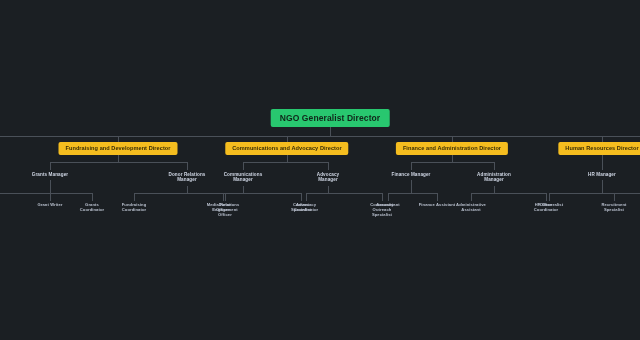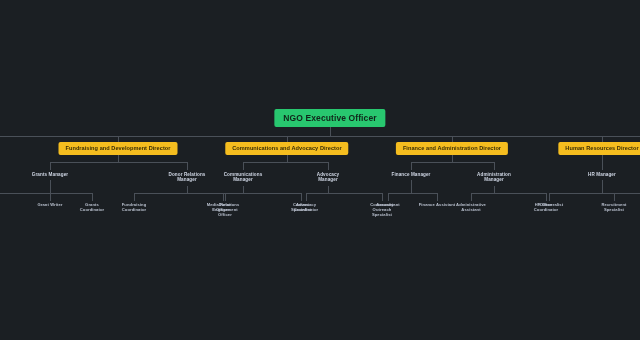--- a/index.html
+++ b/index.html
@@ -135,21 +135,21 @@
   <div class="ln h" style="left:529px; top:193px; width:75px;"></div>
   <div class="ln v" style="left:529px; top:193px; height:8px;"></div>
   <div class="ln v" style="left:604px; top:193px; height:8px;"></div>
 
   <div class="ln v" style="left:660px; top:153px; height:17px;"></div>
   <div class="ln v" style="left:660px; top:180px; height:13px;"></div>
   <div class="ln h" style="left:607px; top:193px; width:133px;"></div>
   <div class="ln v" style="left:607px; top:193px; height:8px;"></div>
   <div class="ln v" style="left:672px; top:193px; height:8px;"></div>
 
-  <div class="node root" style="left:388px; top:109px;">NGO Executive Officer</div>
+  <div class="node root" style="left:388px; top:109px;">NGO Generalist Director</div>
 
   <div class="node director" style="left:176px; top:142px;">Fundraising and Development Director</div>
   <div class="node director" style="left:345px; top:142px;">Communications and Advocacy Director</div>
   <div class="node director" style="left:510px; top:142px;">Finance and Administration Director</div>
   <div class="node director" style="left:660px; top:142px;">Human Resources Director</div>
 
   <div class="node manager" style="left:108px; top:172px;">Grants Manager</div>
   <div class="node manager" style="left:245px; top:172px;">Donor Relations
 Manager</div>
   <div class="node manager" style="left:301px; top:172px;">Communications

